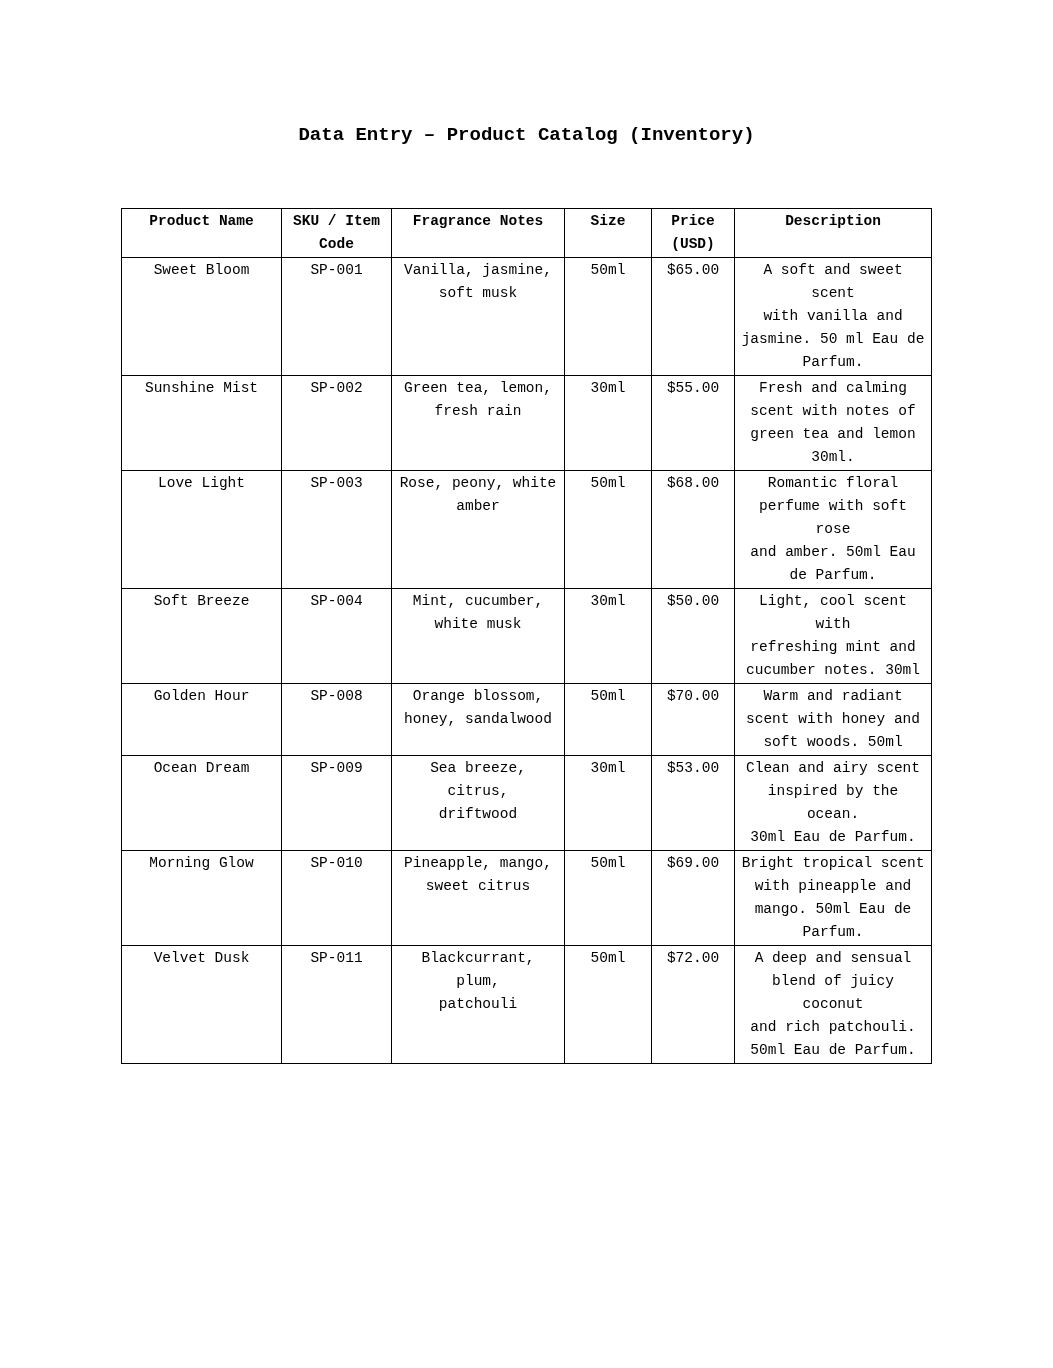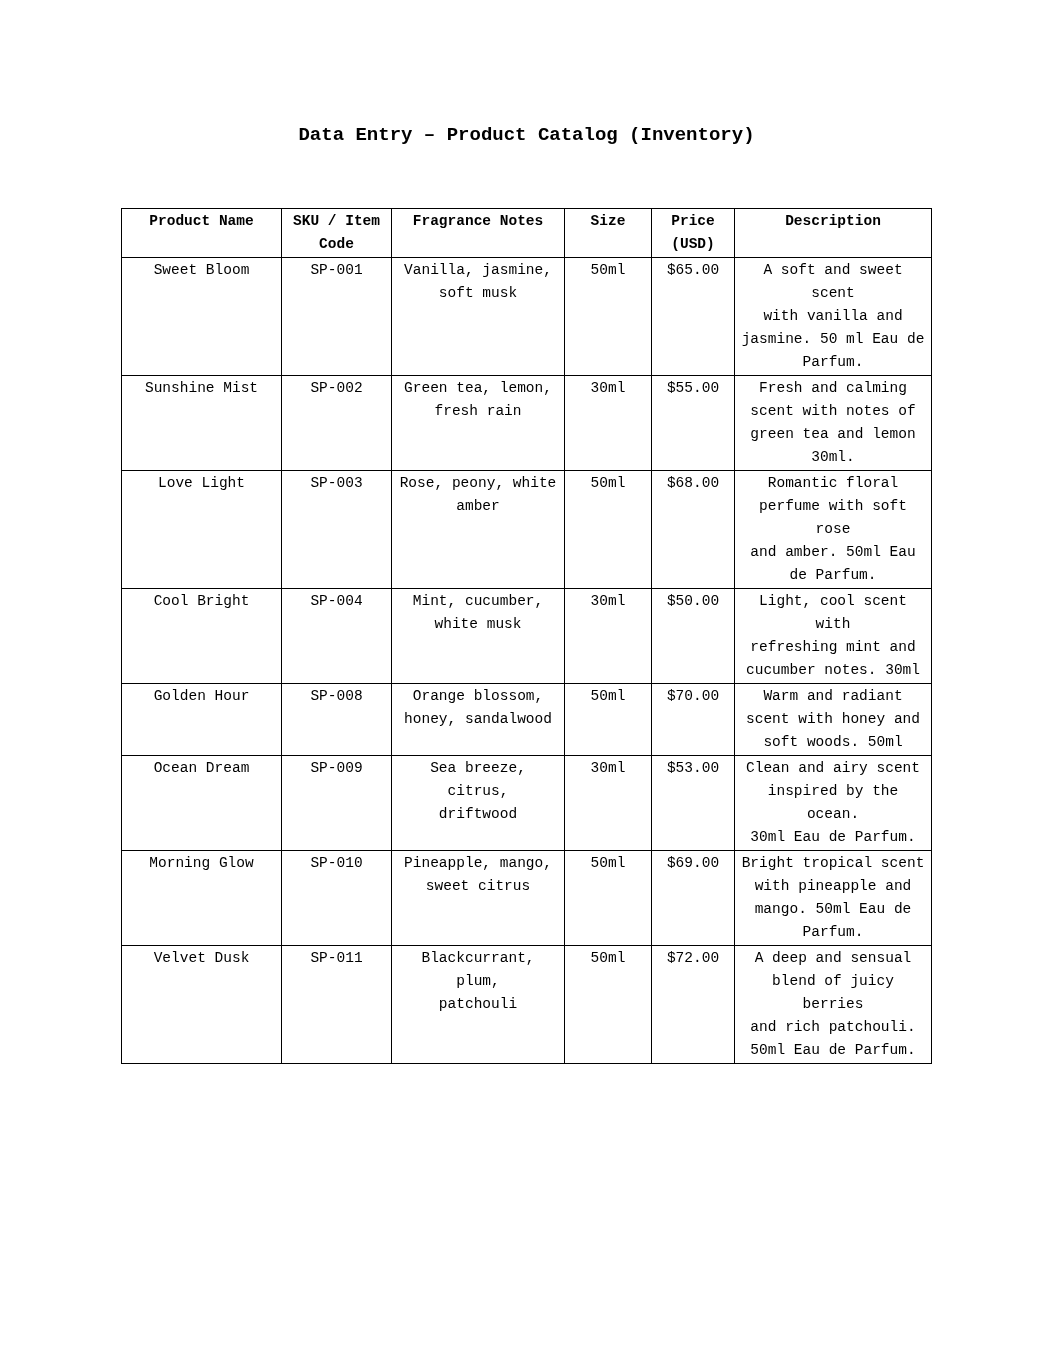--- a/index.html
+++ b/index.html
@@ -105,21 +105,21 @@
           <td>Rose, peony, white
 amber</td>
           <td>50ml</td>
           <td>$68.00</td>
           <td>Romantic floral
 perfume with soft rose
 and amber. 50ml Eau
 de Parfum.</td>
         </tr>
         <tr>
-          <td>Cool Bright</td>
+          <td>Soft Breeze</td>
           <td>SP-004</td>
           <td>Mint, cucumber,
 white musk</td>
           <td>30ml</td>
           <td>$50.00</td>
           <td>Light, cool scent with
 refreshing mint and
 cucumber notes. 30ml</td>
         </tr>
         <tr>
@@ -157,20 +157,20 @@
 Parfum.</td>
         </tr>
         <tr>
           <td>Velvet Dusk</td>
           <td>SP-011</td>
           <td>Blackcurrant, plum,
 patchouli</td>
           <td>50ml</td>
           <td>$72.00</td>
           <td>A deep and sensual
-blend of juicy berries
+blend of juicy coconut
 and rich patchouli.
 50ml Eau de Parfum.</td>
         </tr>
       </tbody>
   </table>
 
 </div>
 
 </body></html>

